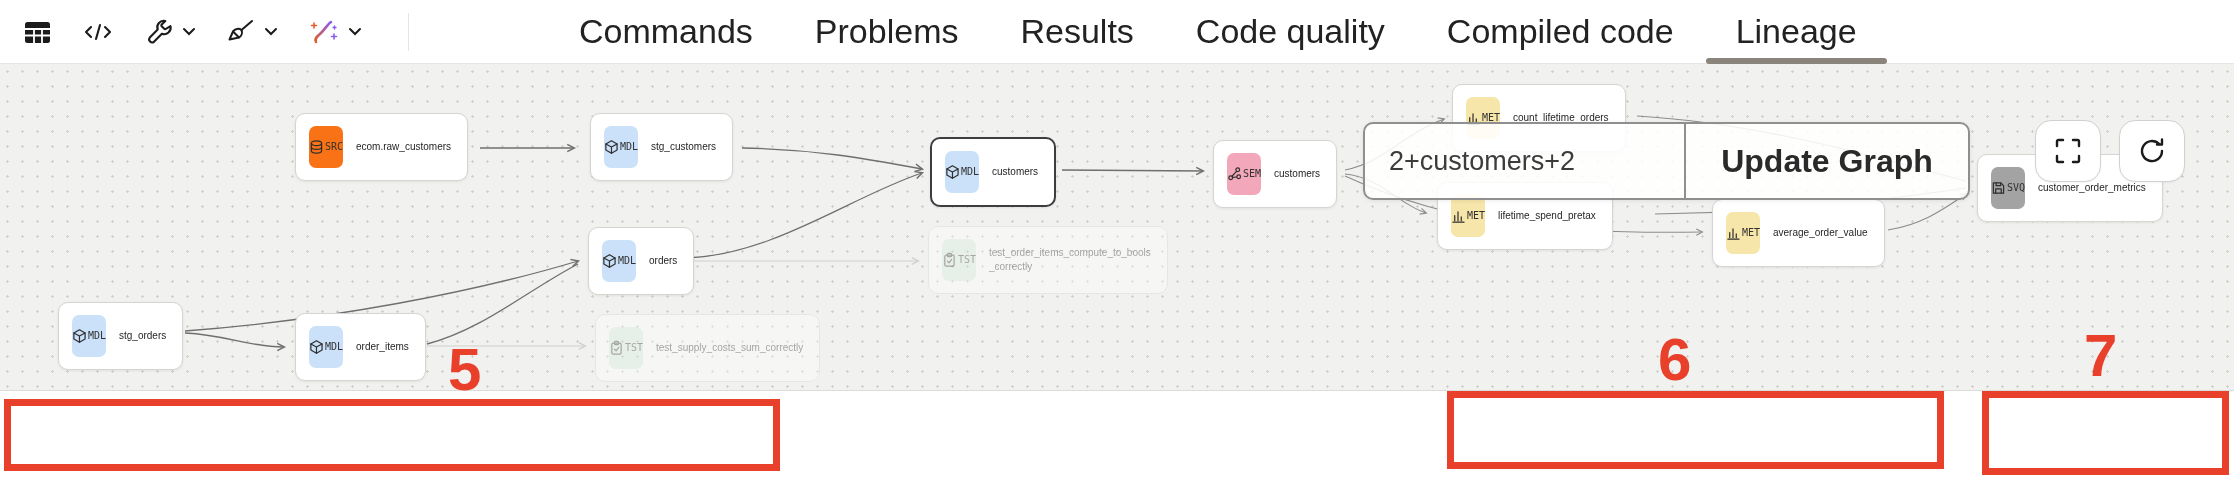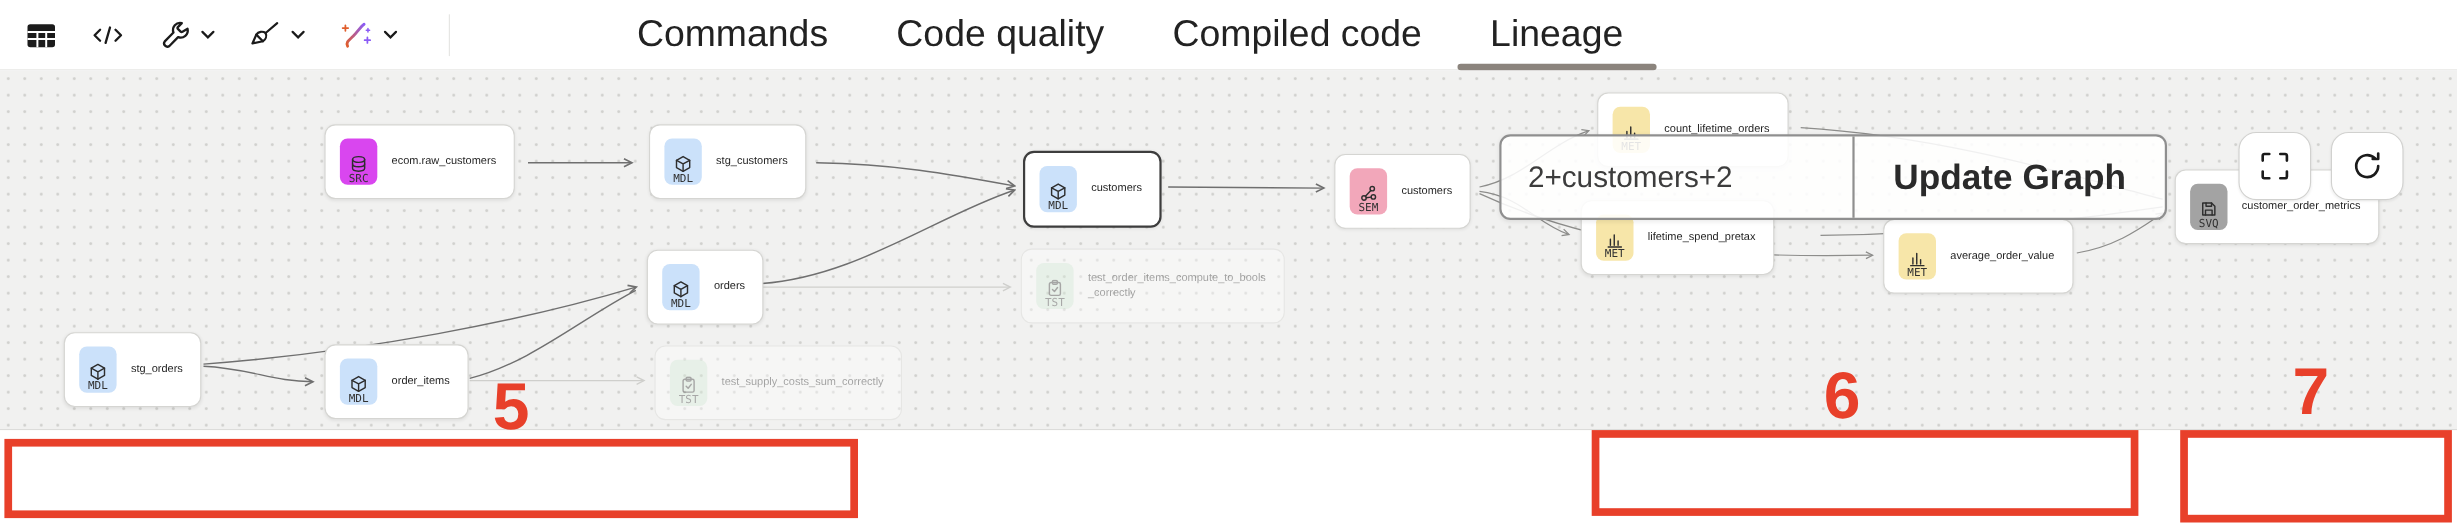--- a/index.html
+++ b/index.html
@@ -28,22 +28,22 @@
   #edges { position:absolute; left:0; top:0; z-index:1; }
   .edge-dark { stroke:#6f6f6f; stroke-width:1.3; fill:none; }
   .edge-mid  { stroke:#8d8d8b; stroke-width:1.1; fill:none; }
   .edge-faded{ stroke:#cfcfcc; stroke-width:1.2; fill:none; }
 
   .node { position:absolute; z-index:2; display:flex; align-items:center; gap:13px;
           padding:12px 16px 12px 13px; background:#fff; border:1.5px solid #d5d5d2;
           border-radius:10px; min-height:66px; box-shadow:0 1px 3px rgba(0,0,0,.07); cursor:pointer; }
   .node.selected { border:2px solid #3d3d3d; }
   .node.faded { opacity:.38; box-shadow:none; }
-  .badge { width:34px; height:42px; border-radius:7px; display:flex; flex-direction:column;
-           align-items:center; justify-content:flex-end; gap:1px; flex:none; }
+  .badge { width:34px; height:42px; border-radius:7px; display:flex; flex-direction:row;
+           align-items:center; justify-content:space-between; gap:1px; flex:none; }
   .badge svg { display:block; }
   .badge .btxt { font-family:"DejaVu Sans Mono", monospace; font-size:10px; color:#323232; line-height:1; }
   .nlabel { font-size:10px; color:#1f1f1f; line-height:1.45; white-space:pre-line; }
 
   
   #overlay { position:absolute; left:1363px; top:58px; width:607px; height:78px; z-index:10;
              background:rgba(255,255,255,.87); border:2px solid #8f8f8f; border-radius:10px;
              display:flex; box-shadow:0 1px 4px rgba(0,0,0,.08); }
   #overlay .sel { flex:1; display:flex; align-items:center; padding-left:24px; font-size:27px;
                   color:#3c3c3c; border-right:2px solid #8f8f8f; cursor:text; }
@@ -123,20 +123,22 @@
           <path d="M26.5,10 v3 M25,11.5 h3" stroke="#8b5cf6" stroke-width="1.4"></path>
         </svg>
         <svg width="14" height="9" viewBox="0 0 14 9" fill="none" stroke="#1b1b1b" stroke-width="2" stroke-linecap="round">
             <path d="M2,2 7,7 12,2"></path>
           </svg>
       </div>
       <div class="vsep"></div>
     </div>
     <div id="tabs">
         <div class="tab">Commands</div>
+        <div class="tab">Problems</div>
+        <div class="tab">Results</div>
         <div class="tab">Code quality</div>
         <div class="tab">Compiled code</div>
         <div class="tab active">Lineage<span class="underline"></span></div>
       </div>
   </div>
 
   <div id="canvas">
     <svg id="edges" width="2234" height="326">
       <defs>
         <marker id="ar-dark" viewBox="0 0 10 10" refX="8" refY="5" markerWidth="8" markerHeight="8" orient="auto">
@@ -163,21 +165,21 @@
           <path d="M1345,110 C1382,114 1398,140 1426,149" class="edge-mid" marker-end="url(#ar-mid)"></path>
           <path d="M1345,112 C1460,165 1570,170 1702,168" class="edge-mid" marker-end="url(#ar-mid)"></path>
           <path d="M1637,52 C1770,60 1892,98 1966,117" class="edge-mid"></path>
           <path d="M1655,150 C1790,148 1900,134 1966,124" class="edge-mid"></path>
           <path d="M1888,166 C1925,160 1948,142 1966,130" class="edge-mid" marker-end="url(#ar-mid)"></path>
         </g>
     </svg>
 
     <div id="nodes-layer">
         <div class="node" style="left: 295px; top: 49px;">
-          <div class="badge" style="background: #d946ef;">
+          <div class="badge" style="background: #f97316;">
             <svg width="16" height="16" viewBox="0 0 16 16" fill="none" stroke="#2e2e2e" stroke-width="1.3" stroke-linecap="round" stroke-linejoin="round">
               <ellipse cx="8" cy="4" rx="5.5" ry="2.6"></ellipse>
               <path d="M2.5,4 v8 c0,1.5 2.5,2.6 5.5,2.6 s5.5,-1.1 5.5,-2.6 v-8"></path>
               <path d="M2.5,8 c0,1.5 2.5,2.6 5.5,2.6 s5.5,-1.1 5.5,-2.6"></path>
             </svg>
             <span class="btxt">SRC</span>
           </div>
           <div class="nlabel">ecom.raw_customers</div>
         </div>
         <div class="node" style="left: 590px; top: 49px;">

